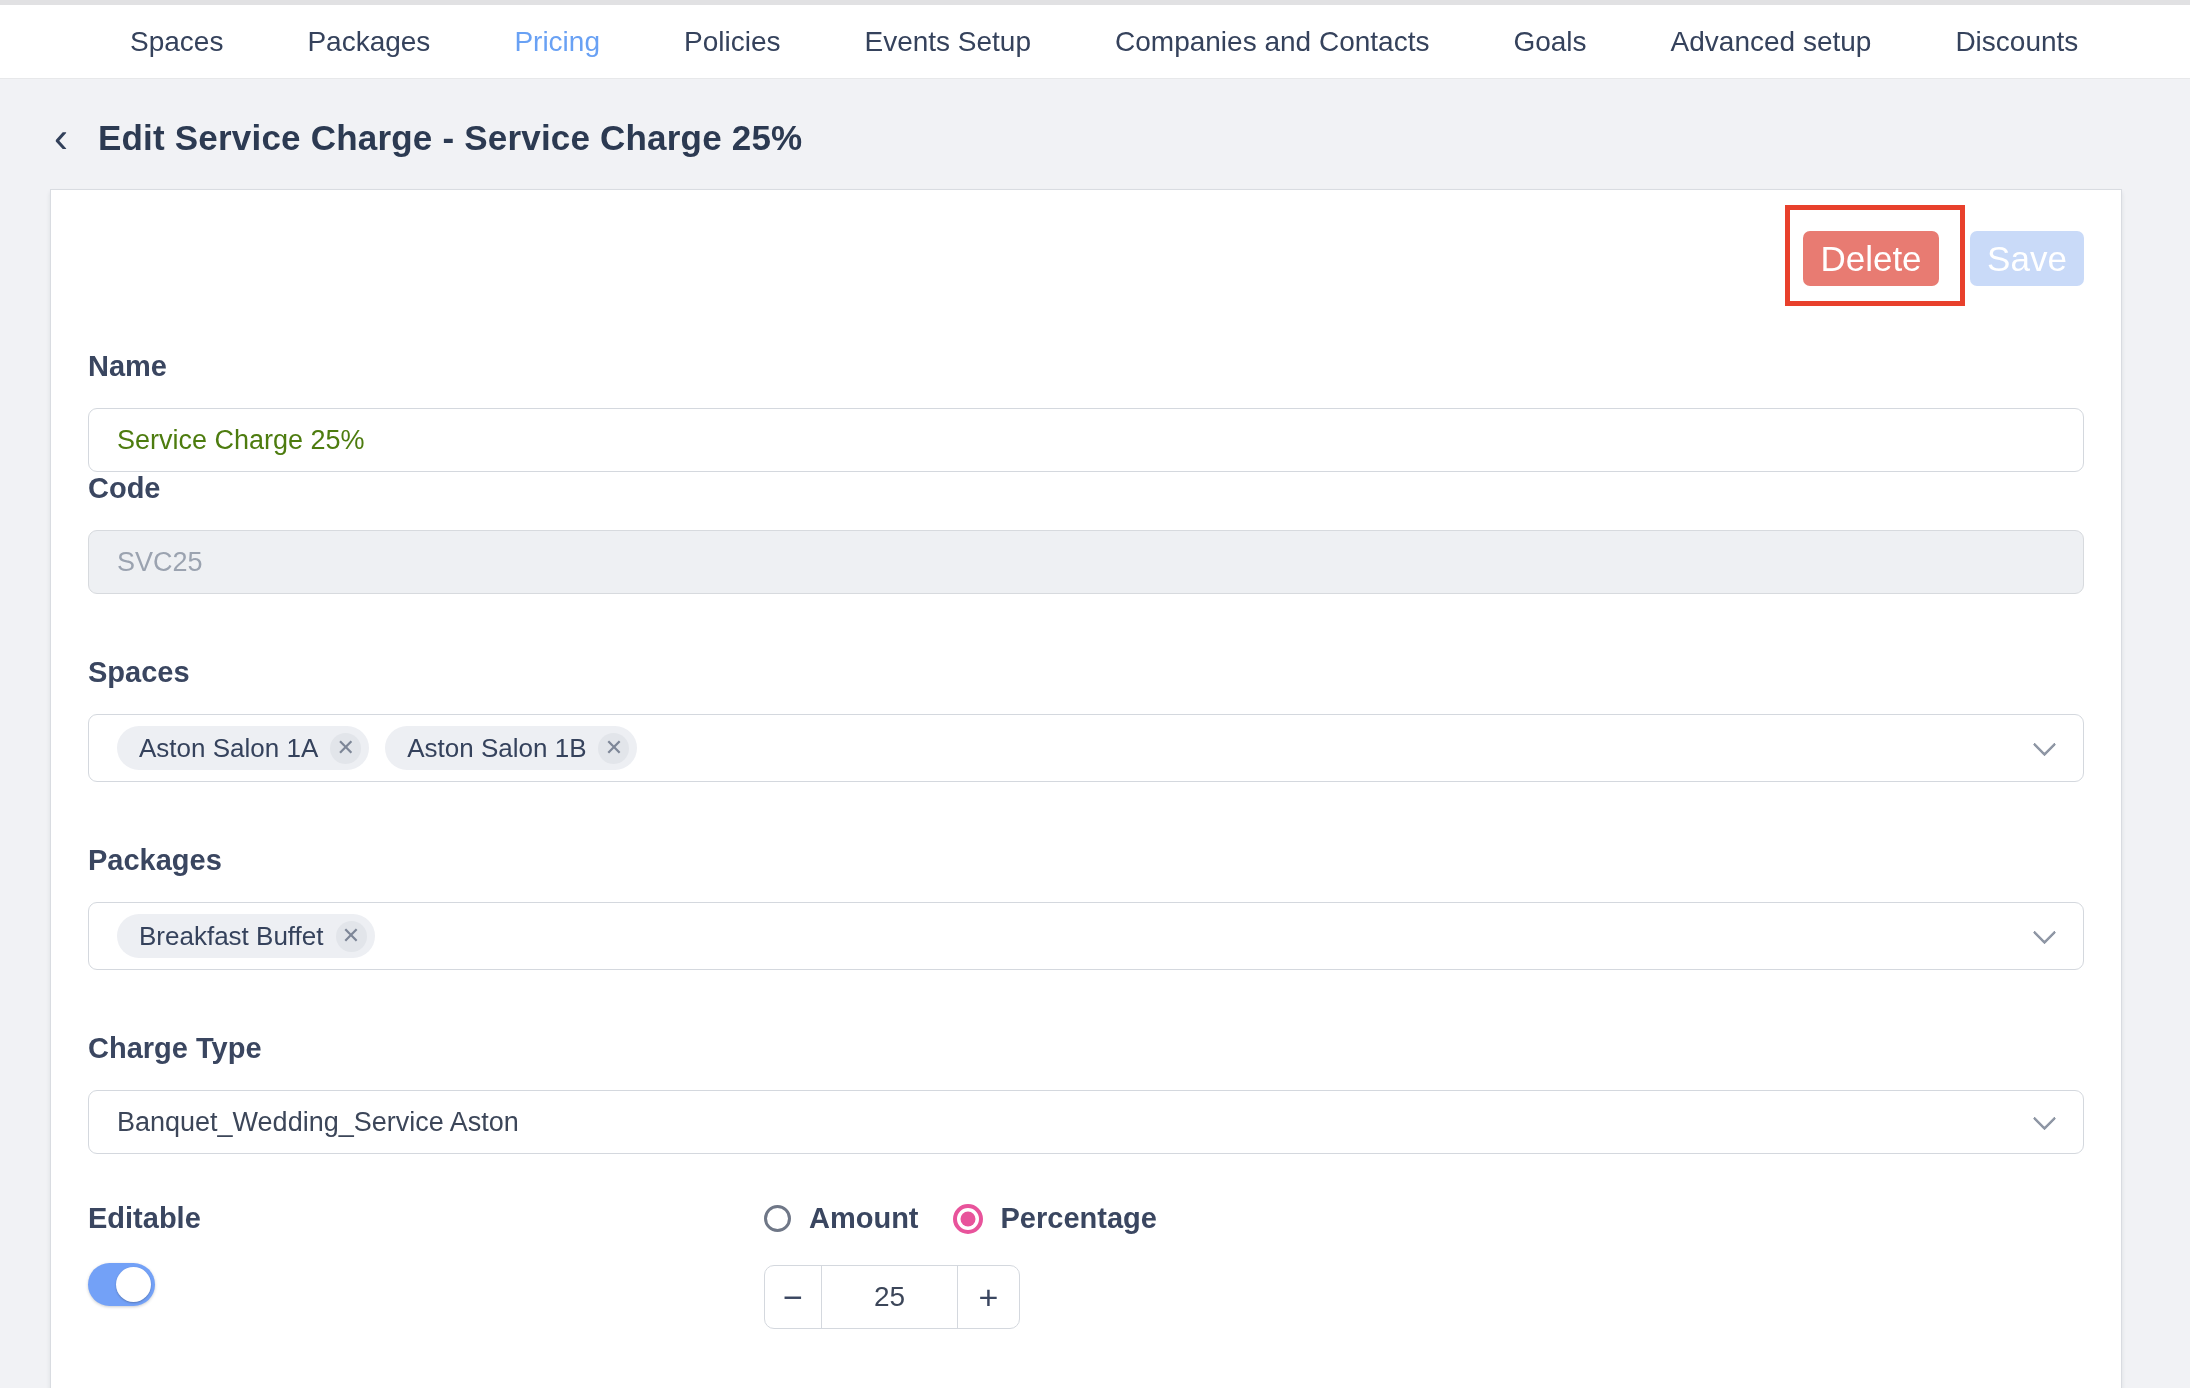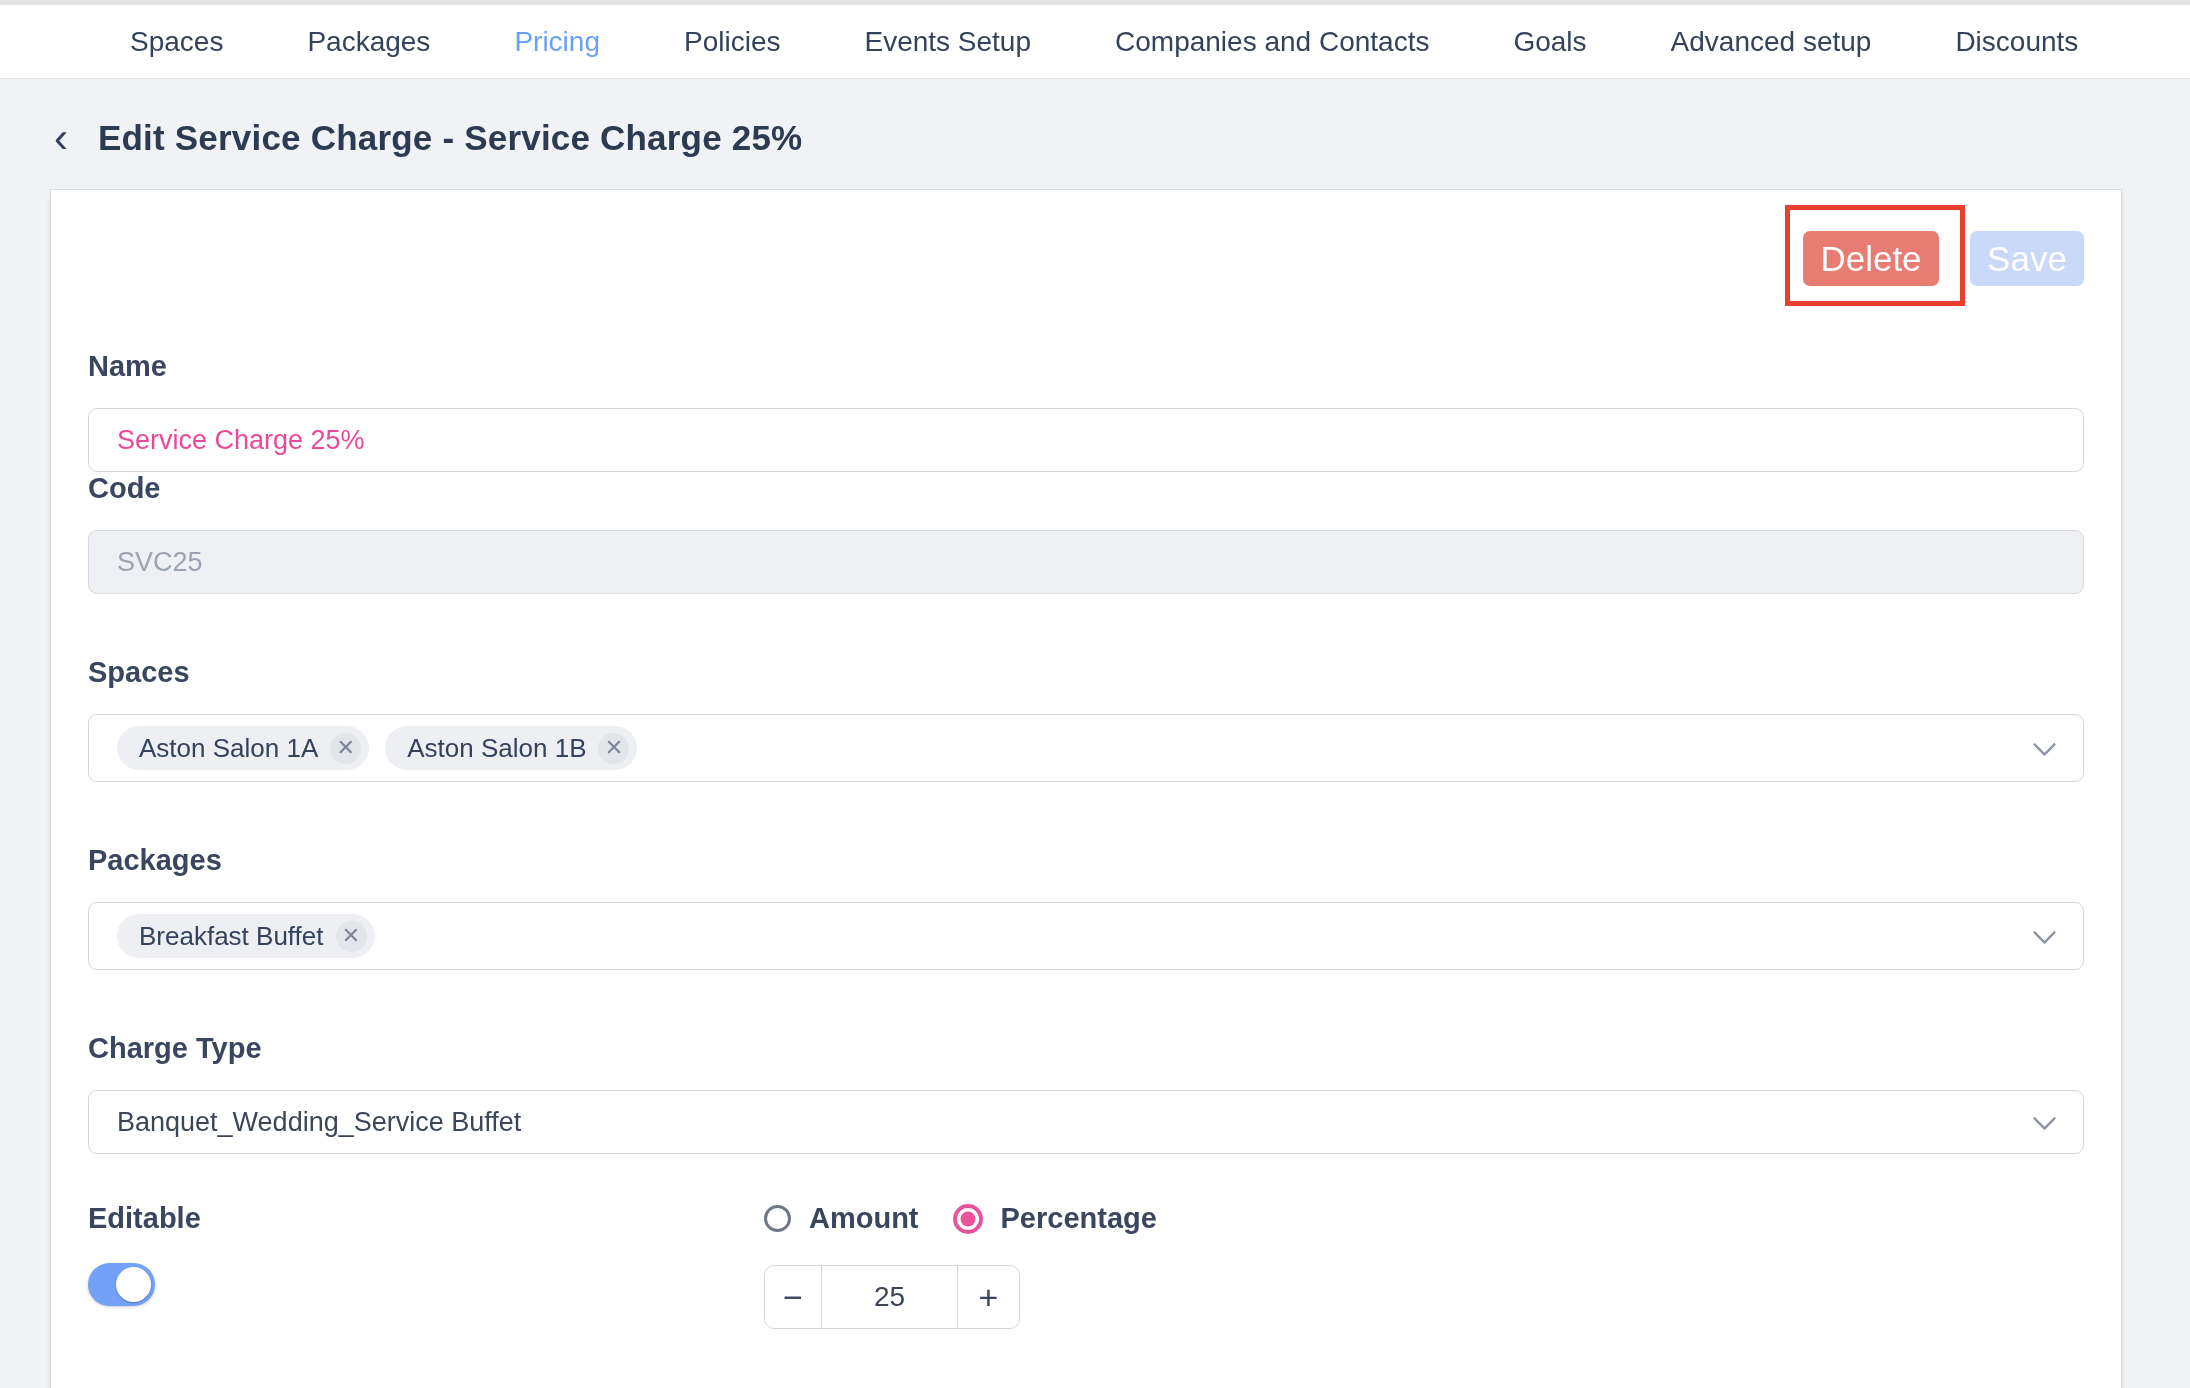--- a/index.html
+++ b/index.html
@@ -51,21 +51,21 @@
     height:55px; display:inline-flex; align-items:center; justify-content:center;
   }
   .btn-delete { background:#e87b72; width:136px; }
   .btn-save   { background:#c9daf8; width:114px; margin:26px 0 0 5px; }
   
   .row-2col { display:grid; grid-template-columns:1fr; column-gap:22px; margin-top:44px; }
   .field-label { font-size:29px; font-weight:700; color:#3a4660; margin-bottom:25px; }
   .text-input {
     width:100%; height:64px;
     border:1px solid #d4d8de; border-radius:9px;
-    font-size:27px; color:#ec4899; padding:0 28px;
+    font-size:27px; color:#4d7c0f; padding:0 28px;
     font-family:"Liberation Sans", sans-serif;
     background:#ffffff; outline:none;
   }
   .text-input:disabled { background:#eef0f3; color:#9ba3b0; border-color:#d7dade; }
   .section { margin-top:62px; }
   .selectbox {
     position:relative; width:100%;
     border:1px solid #d4d8de; border-radius:9px;
     display:flex; align-items:center; gap:16px;
     padding:0 70px 0 28px; cursor:pointer; background:#fff;
@@ -187,21 +187,21 @@
         <span>Breakfast Buffet</span>
         <span class="tag-close">✕</span>
       </span>
       <span class="chevron-down"></span>
     </div>
   </div>
 
   <div class="section">
     <div class="field-label">Charge Type</div>
     <div class="selectbox std">
-      <span>Banquet_Wedding_Service Buffet</span>
+      <span>Banquet_Wedding_Service Aston</span>
       <span class="chevron-down"></span>
     </div>
   </div>
 
   <div class="bottom-row">
     <div>
       <div class="field-label" style="margin-bottom:0;">Editable</div>
       <div class="toggle">
         <div class="toggle-knob"></div>
       </div>

